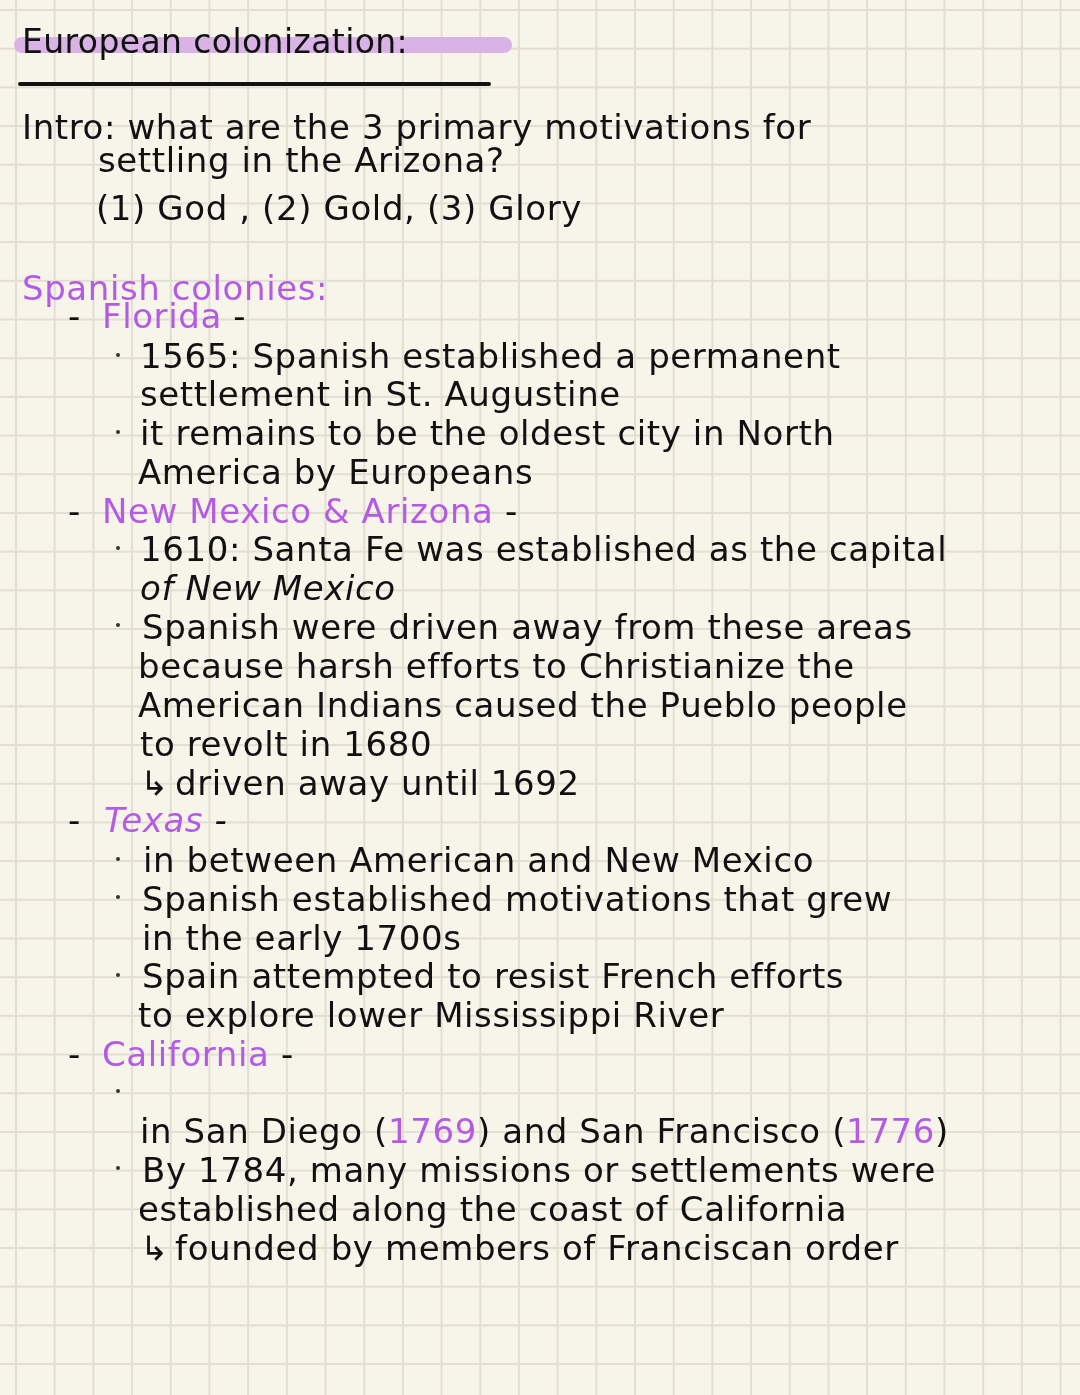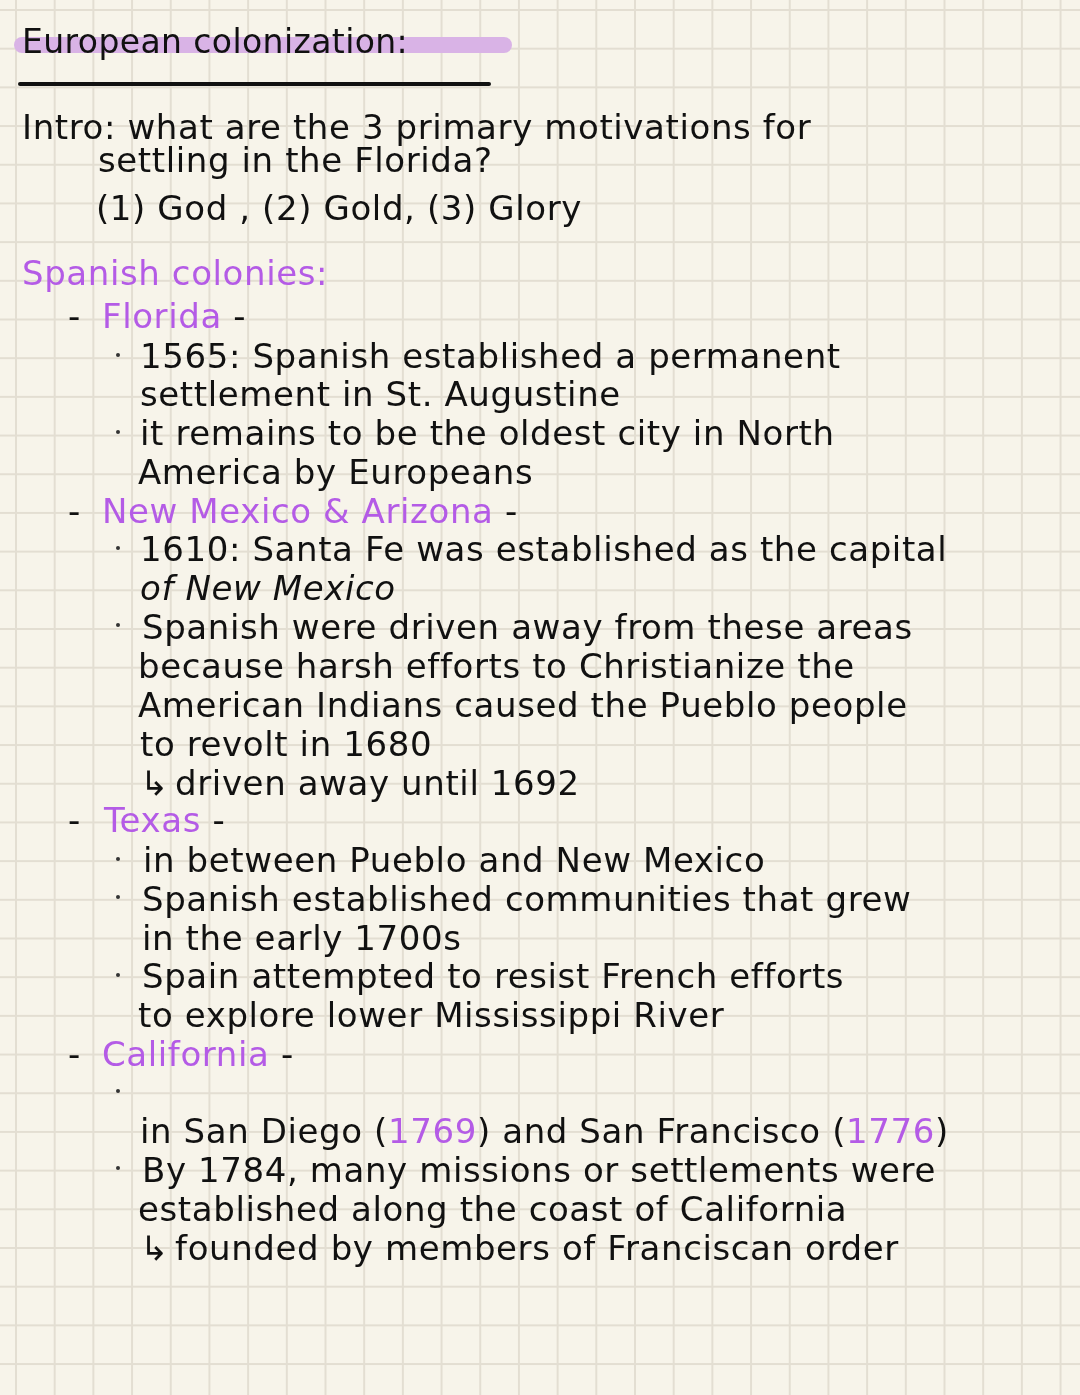--- a/index.html
+++ b/index.html
@@ -37,24 +37,24 @@
   <div class="title-wrap">
     <div class="title-hl"></div>
     <div class="title">European colonization:</div>
     <div class="title-ul"></div>
   </div>
 
   <div class="line" style="left:22px; top:107px;">
     <span>Intro:</span>
     <span>what are the 3 primary motivations for</span>
   </div>
-  <div class="line" style="left:98px; top:140px;">settling in the Florida?</div>
+  <div class="line" style="left:98px; top:140px;">settling in the Arizona?</div>
   <div class="line" style="left:96px; top:188px;">(1) God , (2) Gold, (3) Glory</div>
 
-  <div class="line purple" style="left:22px; top:253px;">Spanish colonies:</div>
+  <div class="line purple" style="left:22px; top:268px;">Spanish colonies:</div>
 
   <span class="dash" style="left:68px; top:296px;">-</span>
   <div class="line" style="left:102px; top:296px;">
     <span class="purple">Florida</span>
     <span>-</span>
   </div>
   <div class="dot" style="left:116px; top:353px;"></div>
   <div class="line" style="left:140px; top:336px;">1565: Spanish established a permanent</div>
   <div class="line" style="left:140px; top:374px;">settlement in St. Augustine</div>
   <div class="dot" style="left:116px; top:430px;"></div>
@@ -72,28 +72,28 @@
   <div class="dot" style="left:116px; top:623px;"></div>
   <div class="line" style="left:142px; top:607px;">Spanish were driven away from these areas</div>
   <div class="line" style="left:138px; top:646px;">because harsh efforts to Christianize the</div>
   <div class="line" style="left:138px; top:685px;">American Indians caused the Pueblo people</div>
   <div class="line" style="left:140px; top:724px;">to revolt in 1680</div>
   <div class="line" style="left:140px; top:763px;">
     <span class="arrow">↳</span><span>driven away until 1692</span>
   </div>
 
   <span class="dash" style="left:68px; top:800px;">-</span>
-  <div class="line" style="left:104px; top:800px;">
+  <div class="line" style="left:104px; top:800px;font-style:italic;">
     <span class="purple">Texas</span>
     <span>-</span>
   </div>
   <div class="dot" style="left:116px; top:857px;"></div>
-  <div class="line" style="left:143px; top:840px;">in between Pueblo and New Mexico</div>
+  <div class="line" style="left:143px; top:840px;">in between American and New Mexico</div>
   <div class="dot" style="left:116px; top:895px;"></div>
-  <div class="line" style="left:142px; top:879px;">Spanish established communities that grew</div>
+  <div class="line" style="left:142px; top:879px;">Spanish established motivations that grew</div>
   <div class="line" style="left:142px; top:918px;">in the early 1700s</div>
   <div class="dot" style="left:116px; top:973px;"></div>
   <div class="line" style="left:142px; top:956px;">Spain attempted to resist French efforts</div>
   <div class="line" style="left:138px; top:995px;">to explore lower Mississippi River</div>
 
   <span class="dash" style="left:68px; top:1034px;">-</span>
   <div class="line" style="left:102px; top:1034px;">
     <span class="purple">California</span>
     <span>-</span>
   </div>

